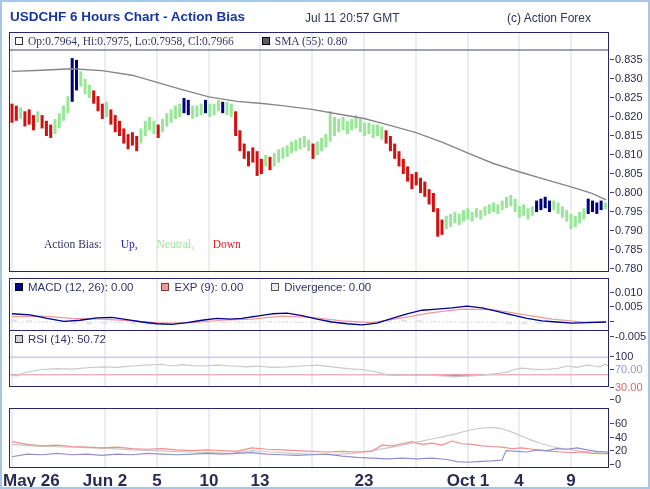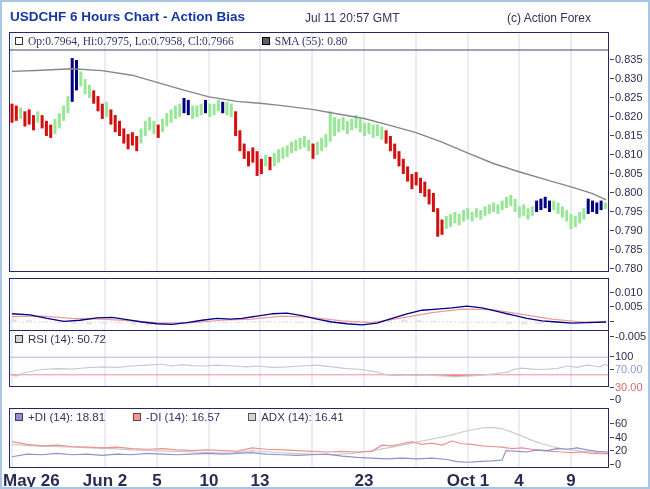--- a/index.html
+++ b/index.html
@@ -204,23 +204,43 @@
       <rect x="563.80" y="182.80" width="3" height="11.40" fill="#99e699"></rect>
       <rect x="568.10" y="179.00" width="3" height="11.40" fill="#99e699"></rect>
       <rect x="572.40" y="175.20" width="3" height="11.40" fill="#99e699"></rect>
       <rect x="576.70" y="165.70" width="3" height="15.20" fill="#000080"></rect>
       <rect x="581.00" y="167.60" width="3" height="11.40" fill="#000080"></rect>
       <rect x="585.30" y="169.50" width="3" height="11.40" fill="#000080"></rect>
       <rect x="589.60" y="167.60" width="3" height="9.50" fill="#000080"></rect>
       <rect x="593.90" y="169.50" width="3" height="6.46" fill="#99e699"></rect>
       <polyline points="2,38.400000000000006 32,37.259999999999714 62,35.73999999999988 92,37.639999999999674 122,42.20000000000002 147,49.42000000000006 172,56.63999999999969 199,63.85999999999974 227,68.41999999999966 250,70.31999999999988 272,72.60000000000004 302,76.40000000000003 328,80.95999999999997 354,85.51999999999988 380,92.35999999999997 406,99.58000000000003 432,109.07999999999981 458,120.09999999999987 484,130.73999999999995 509,138.7199999999999 535,146.31999999999994 561,153.91999999999996 582,160.37999999999965 596,166.83999999999978" fill="none" stroke="#868686" stroke-width="1.4" stroke-linejoin="round"></polyline>
     </svg>
+  <div id="action-bias">
+    <span style="color:#333366;">Action Bias:</span>
+    <span style="color:#2222cc;">Up,</span>
+    <span style="color:#99e699;">Neutral,</span>
+    <span style="color:#dd2222;margin-right:0;">Down</span>
+  </div>
 </div>
 
 <div class="panel" id="macd-panel">
+  <div class="legend-row">
+    <span class="legend-item">
+      <span class="swatch sw-macd"></span>
+      <span>MACD (12, 26): 0.00</span>
+    </span>
+    <span class="legend-item">
+      <span class="swatch sw-exp"></span>
+      <span>EXP (9): 0.00</span>
+    </span>
+    <span class="legend-item">
+      <span class="swatch sw-div"></span>
+      <span>Divergence: 0.00</span>
+    </span>
+  </div>
   <svg class="plot" id="macd-svg" viewBox="0 0 598 55">
       <line x1="2" y1="0" x2="2" y2="55" stroke="#d8d8ea" stroke-width="1"></line>
       <line x1="95" y1="0" x2="95" y2="55" stroke="#d8d8ea" stroke-width="1"></line>
       <line x1="147" y1="0" x2="147" y2="55" stroke="#d8d8ea" stroke-width="1"></line>
       <line x1="199" y1="0" x2="199" y2="55" stroke="#d8d8ea" stroke-width="1"></line>
       <line x1="250" y1="0" x2="250" y2="55" stroke="#d8d8ea" stroke-width="1"></line>
       <line x1="302" y1="0" x2="302" y2="55" stroke="#d8d8ea" stroke-width="1"></line>
       <line x1="354" y1="0" x2="354" y2="55" stroke="#d8d8ea" stroke-width="1"></line>
       <line x1="406" y1="0" x2="406" y2="55" stroke="#d8d8ea" stroke-width="1"></line>
       <line x1="458" y1="0" x2="458" y2="55" stroke="#d8d8ea" stroke-width="1"></line>
@@ -292,34 +312,20 @@
       <line x1="509" y1="0" x2="509" y2="55" stroke="#d8d8ea" stroke-width="1"></line>
       <line x1="561" y1="0" x2="561" y2="55" stroke="#d8d8ea" stroke-width="1"></line>
       <line x1="0" y1="26.2" x2="598" y2="26.2" stroke="#b3b3e0" stroke-width="1"></line>
       <line x1="0" y1="43.8" x2="598" y2="43.8" stroke="#f09090" stroke-width="1"></line>
       <polygon points="2,43.8 2,44.239999999999995 6,45.12 12,43.8 22,43.8 32,43.8 47,43.8 62,43.8 77,43.8 92,43.8 107,43.8 122,43.8 137,43.8 152,43.8 162,43.8 172,43.8 182,43.8 192,43.8 207,43.8 222,43.8 237,43.8 247,43.8 262,43.8 277,43.8 292,43.8 307,43.8 322,43.8 337,43.8 352,43.8 367,43.8 377,43.8 387,44.46 397,44.019999999999996 407,44.46 417,44.019999999999996 427,44.68 437,45.12 444,45.78 452,45.34 462,44.9 472,44.239999999999995 479,43.8 487,43.8 497,43.8 504,43.8 512,43.8 522,43.8 532,43.8 547,43.8 557,43.8 567,43.8 577,43.8 584,43.8 590,43.8 595,43.8 598,43.8 598,43.8" fill="#f08080" stroke="none"></polygon>
       <polyline points="2,44.239999999999995 6,45.12 12,42.480000000000004 22,40.28 32,38.519999999999996 47,37.64 62,38.08 77,36.760000000000005 92,35.879999999999995 107,36.32 122,35 137,34.120000000000005 152,33.239999999999995 162,35 172,33.68 182,34.56 192,35 207,34.120000000000005 222,35 237,35.879999999999995 247,35 262,36.32 277,35.879999999999995 292,35 307,34.120000000000005 322,35.879999999999995 337,37.64 352,38.519999999999996 367,41.16 377,43.8 387,44.46 397,44.019999999999996 407,44.46 417,44.019999999999996 427,44.68 437,45.12 444,45.78 452,45.34 462,44.9 472,44.239999999999995 479,43.36 487,42.480000000000004 497,41.16 504,38.519999999999996 512,37.2 522,38.08 532,38.519999999999996 547,37.64 557,35 567,36.32 577,34.120000000000005 584,35 590,35.879999999999995 595,33.239999999999995 598,34.692" fill="none" stroke="#c9c9c9" stroke-width="1.2" stroke-linejoin="round"></polyline>
     </svg>
 </div>
 
 <div class="panel" id="di-panel">
-  <div class="legend-row">
-    <span class="legend-item">
-      <span class="swatch sw-pdi"></span>
-      <span>+DI (14): 18.81</span>
-    </span>
-    <span class="legend-item">
-      <span class="swatch sw-mdi"></span>
-      <span>-DI (14): 16.57</span>
-    </span>
-    <span class="legend-item">
-      <span class="swatch sw-adx"></span>
-      <span>ADX (14): 16.41</span>
-    </span>
-  </div>
   <svg class="plot" id="di-svg" viewBox="0 0 598 58">
       <line x1="2" y1="0" x2="2" y2="58" stroke="#d8d8ea" stroke-width="1"></line>
       <line x1="95" y1="0" x2="95" y2="58" stroke="#d8d8ea" stroke-width="1"></line>
       <line x1="147" y1="0" x2="147" y2="58" stroke="#d8d8ea" stroke-width="1"></line>
       <line x1="199" y1="0" x2="199" y2="58" stroke="#d8d8ea" stroke-width="1"></line>
       <line x1="250" y1="0" x2="250" y2="58" stroke="#d8d8ea" stroke-width="1"></line>
       <line x1="302" y1="0" x2="302" y2="58" stroke="#d8d8ea" stroke-width="1"></line>
       <line x1="354" y1="0" x2="354" y2="58" stroke="#d8d8ea" stroke-width="1"></line>
       <line x1="406" y1="0" x2="406" y2="58" stroke="#d8d8ea" stroke-width="1"></line>
       <line x1="458" y1="0" x2="458" y2="58" stroke="#d8d8ea" stroke-width="1"></line>

